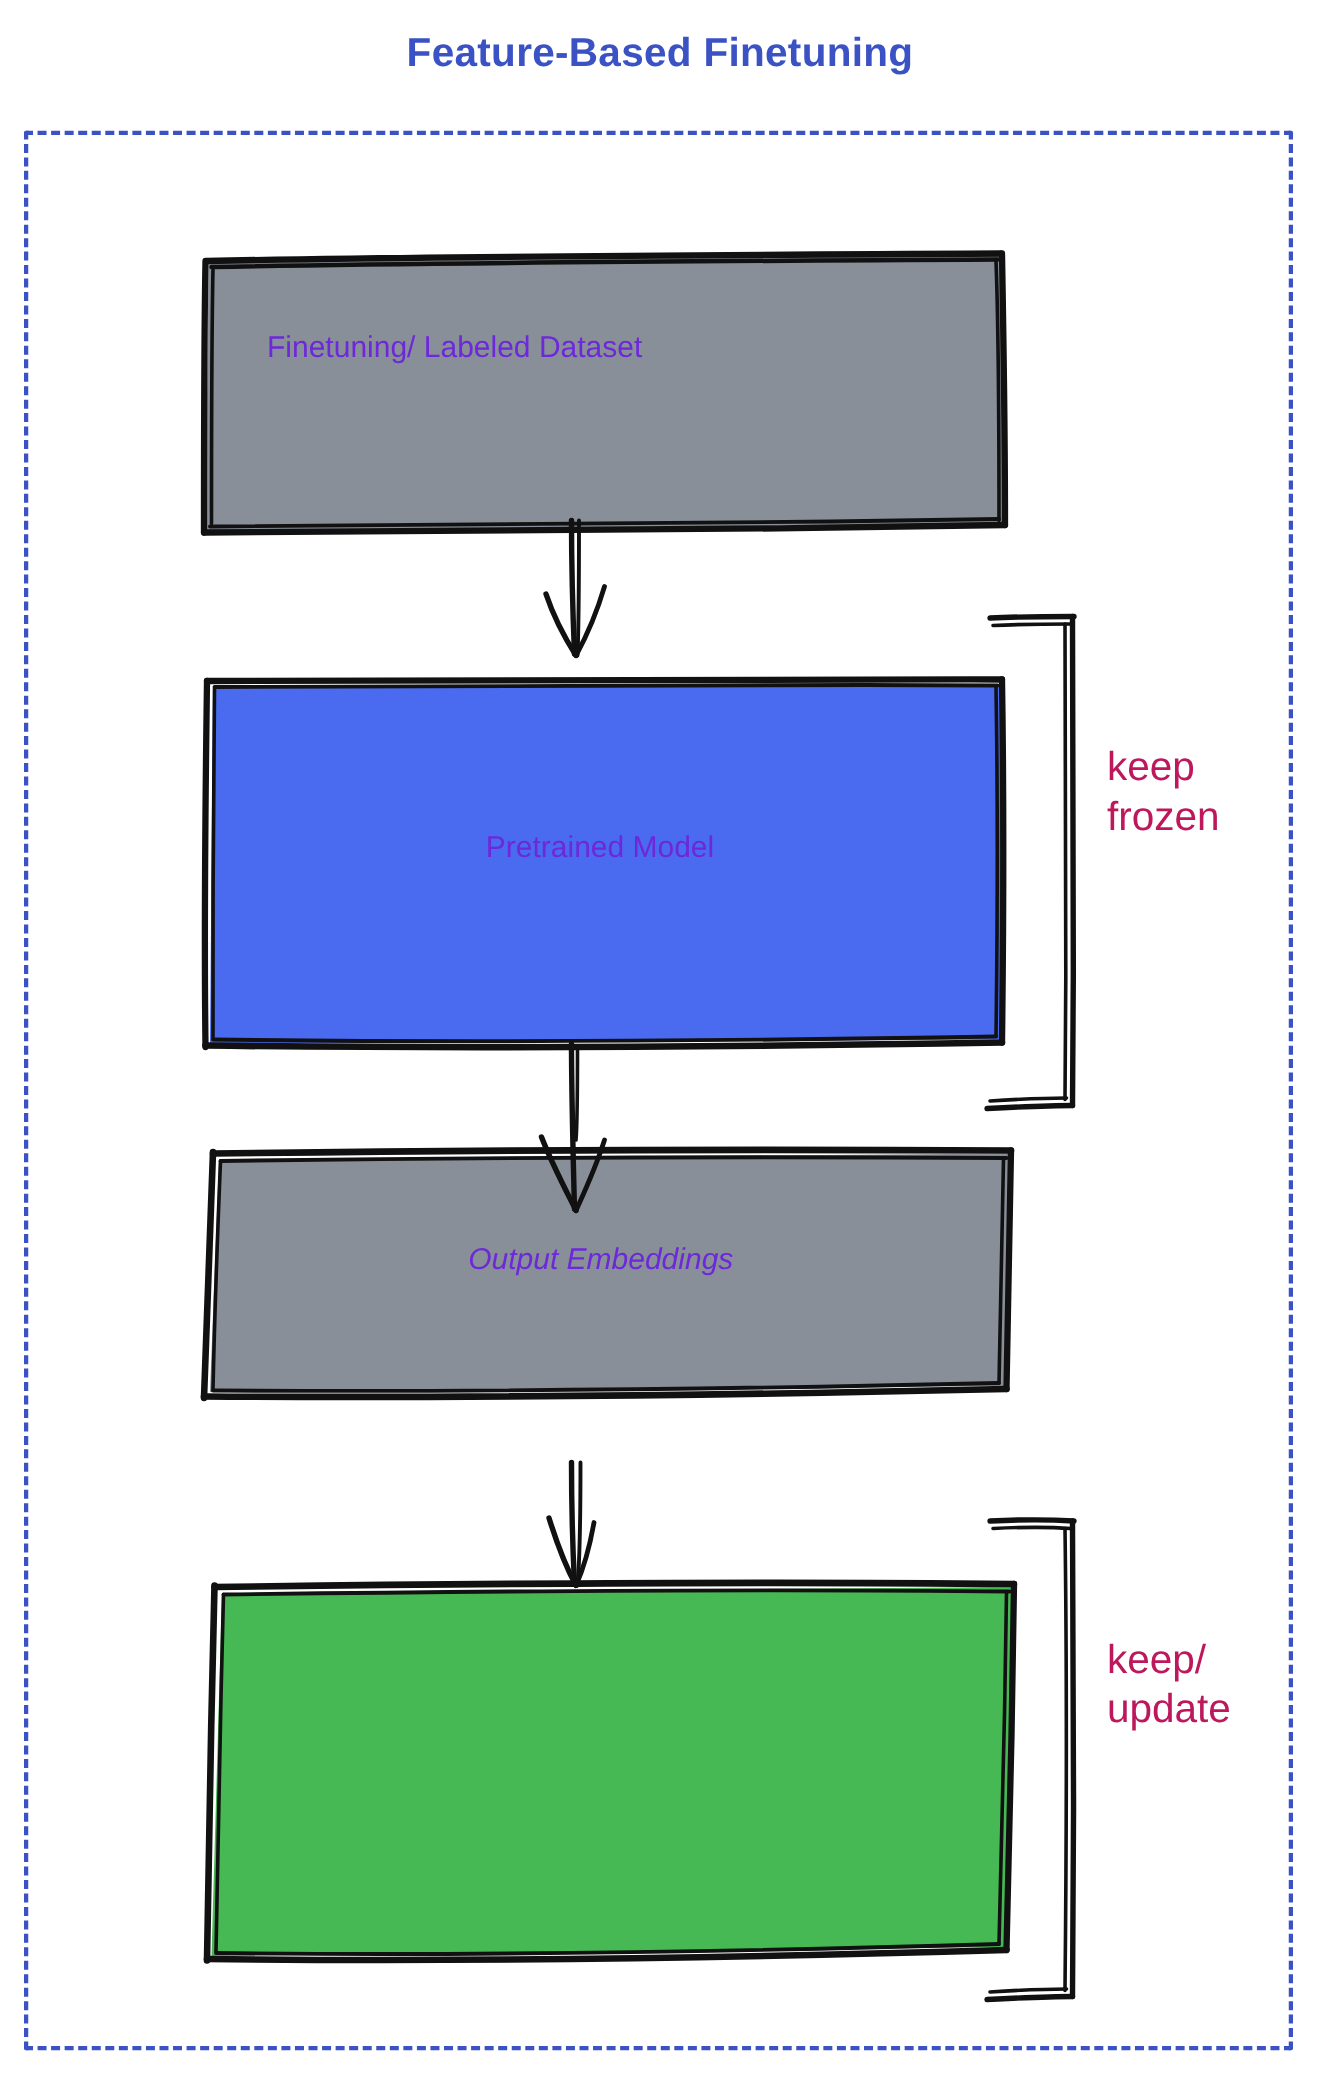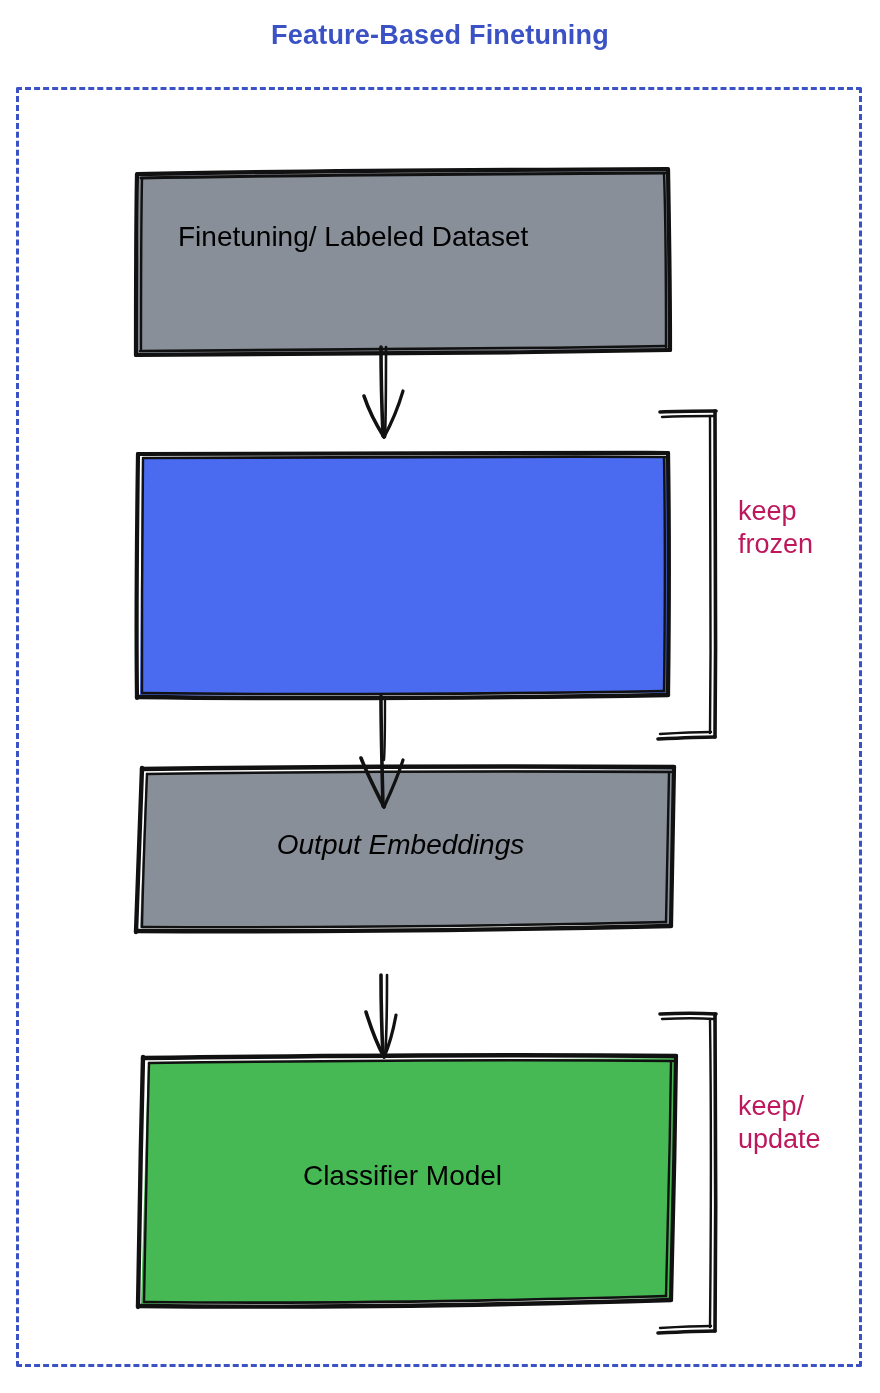--- a/index.html
+++ b/index.html
@@ -48,22 +48,22 @@
   .node-svg {
     position: absolute;
     left: 0; top: 0;
     overflow: visible;
   }
   .node-label {
     position: absolute;
     left: 0;
     width: 100%;
     font-family: "Liberation Sans", sans-serif;
-    font-size: 28px;
-    color: #000000;
+    font-size: 20px;
+    color: #6d28d9;
     white-space: nowrap;
     user-select: none;
   }
 
   
   #node-dataset   { left: 130px; top: 165px;  width: 540px; height: 185px; }
   #node-pretrained{ left: 130px; top: 446px;  width: 540px; height: 252px; }
   #node-embeddings{ left: 128px; top: 761px;  width: 545px; height: 172px; font-style: italic; }
   #node-classifier{ left: 130px; top: 1048px; width: 545px; height: 255px; }
 
@@ -123,20 +123,21 @@
       <polygon points="12,12 538,10 538,247 10,250" fill="#4a6bf0" stroke="none"></polygon>
       <path class="sketch-stroke" stroke-width="4.2" d="M8,8 C150,7 345,6 538,7" stroke="#111111"></path>
       <path class="sketch-stroke" stroke-width="2.6" d="M13,12 C155,11 350,10 535,11" stroke="#111111"></path>
       <path class="sketch-stroke" stroke-width="4.2" d="M538,7 C539,70 539,170 538,249" stroke="#111111"></path>
       <path class="sketch-stroke" stroke-width="2.4" d="M534,12 C535,72 535,168 534,245" stroke="#111111"></path>
       <path class="sketch-stroke" stroke-width="4.4" d="M538,249 C360,252 160,253 7,251" stroke="#111111"></path>
       <path class="sketch-stroke" stroke-width="2.6" d="M534,245 C355,248 160,249 12,247" stroke="#111111"></path>
       <path class="sketch-stroke" stroke-width="4.2" d="M8,8 C7,80 6,175 7,252" stroke="#111111"></path>
       <path class="sketch-stroke" stroke-width="2.4" d="M13,13 C12,82 12,172 12,246" stroke="#111111"></path>
     </svg>
+    <div class="node-label" id="label-pretrained">Pretrained Model</div>
   </div>
 
   <div class="node" id="node-embeddings">
     <svg class="node-svg" width="565" height="195" viewBox="0 0 565 195">
       <polygon points="18,12 546,8 542,163 12,167" fill="#888f99" stroke="none"></polygon>
       <path class="sketch-stroke" stroke-width="4.4" d="M14,8 C160,6 360,5 546,6" stroke="#111111"></path>
       <path class="sketch-stroke" stroke-width="2.6" d="M19,13 C165,11 365,10 543,11" stroke="#111111"></path>
       <path class="sketch-stroke" stroke-width="4.2" d="M546,6 C545,55 544,115 543,165" stroke="#111111"></path>
       <path class="sketch-stroke" stroke-width="2.4" d="M541,12 C540,58 539,115 538,161" stroke="#111111"></path>
       <path class="sketch-stroke" stroke-width="4.4" d="M543,165 C370,169 180,171 8,170" stroke="#111111"></path>
@@ -152,21 +153,20 @@
       <polygon points="18,14 546,10 540,250 11,256" fill="#46b954" stroke="none"></polygon>
       <path class="sketch-stroke" stroke-width="4.4" d="M13,10 C165,8 360,6 546,8" stroke="#111111"></path>
       <path class="sketch-stroke" stroke-width="2.6" d="M19,15 C170,13 363,11 543,13" stroke="#111111"></path>
       <path class="sketch-stroke" stroke-width="4.2" d="M546,8 C545,88 543,175 541,252" stroke="#111111"></path>
       <path class="sketch-stroke" stroke-width="2.4" d="M541,14 C540,92 538,175 536,248" stroke="#111111"></path>
       <path class="sketch-stroke" stroke-width="4.4" d="M541,252 C370,257 180,260 8,258" stroke="#111111"></path>
       <path class="sketch-stroke" stroke-width="2.6" d="M536,248 C365,253 175,256 14,254" stroke="#111111"></path>
       <path class="sketch-stroke" stroke-width="4.4" d="M13,9 C11,92 9,178 8,259" stroke="#111111"></path>
       <path class="sketch-stroke" stroke-width="2.4" d="M19,15 C17,95 15,178 14,253" stroke="#111111"></path>
     </svg>
-    <div class="node-label" id="label-classifier">Classifier Model</div>
   </div>
 
   <svg class="arrow-layer" width="880" height="1393" viewBox="0 0 880 1393">
 
     <g>
       <path class="sketch-stroke" stroke-width="3.6" d="M381,347 C381,380 382,412 383,436" stroke="#111111"></path>
       <path class="sketch-stroke" stroke-width="2.6" d="M386,347 C386,382 386,414 385,437" stroke="#111111"></path>
       <path class="sketch-stroke" stroke-width="3.6" d="M364,396 C369,411 377,426 384,437" stroke="#111111"></path>
       <path class="sketch-stroke" stroke-width="3.2" d="M403,391 C398,408 390,426 384,437" stroke="#111111"></path>
     </g>

